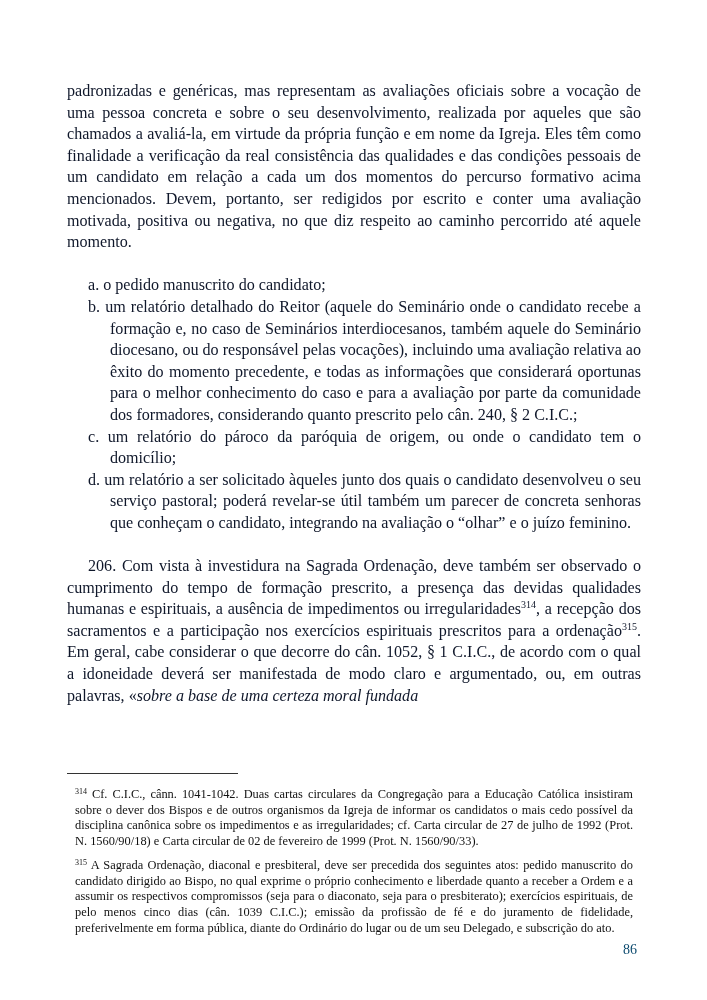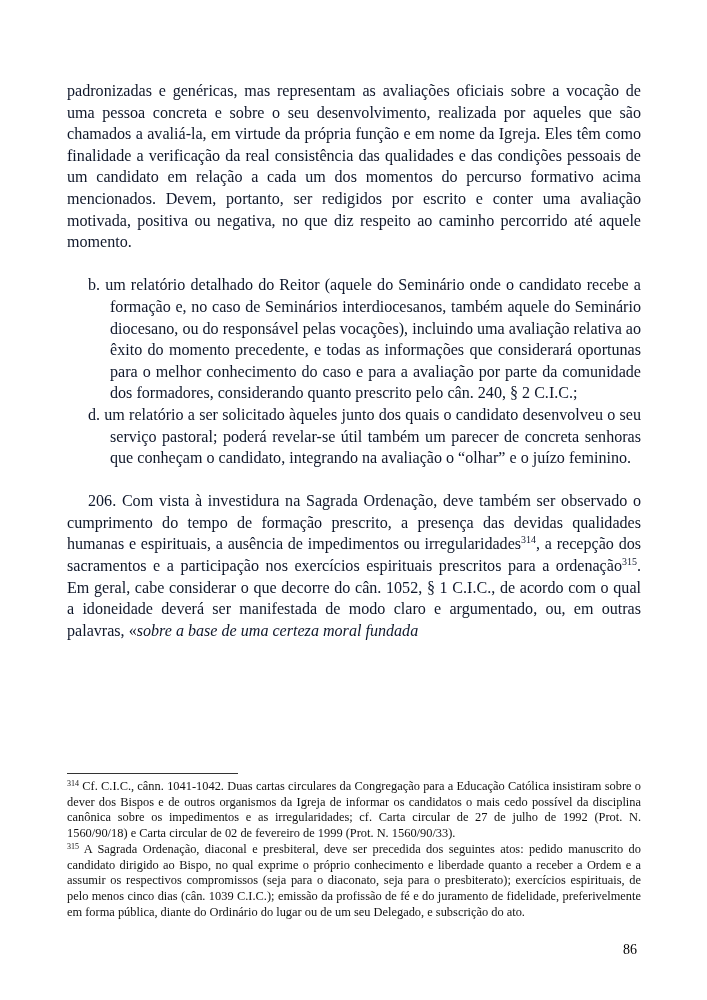--- a/index.html
+++ b/index.html
@@ -14,37 +14,39 @@
   .list { margin: 0 0 21.6px 0; padding: 0; list-style: none; }
   .list li { padding-left: 43px; text-indent: -22px; text-align: justify; }
   .list li .lbl { display: inline-block; text-indent: 0; }
   sup { font-size: 10px; line-height: 0; vertical-align: 6px; }
   .fn-rule { position: absolute; left: 67px; top: 773px; width: 171px; height: 0; border-top: 1px solid #333; }
   .footnotes {
     position: absolute; left: 67px; top: 779px; width: 574px;
     font-family: "Liberation Serif", serif; color: #111;
     font-size: 12.4px; line-height: 15.7px; text-align: justify;
   }
-  .footnotes p { margin: 0; }
+  .footnotes p { margin: 8px; }
   .footnotes sup { font-size: 8px; vertical-align: 4px; }
   .page-number {
     position: absolute; left: 623px; top: 942px;
-    font-family: "Liberation Serif", serif; font-size: 14px; color: #000000;
+    font-family: "Liberation Serif", serif; font-size: 14px; color: #0c4a6e;
   }
   em { }
 </style>
 </head>
 <body>
 
 <div class="page">
   <p class="body-text para">padronizadas e genéricas, mas representam as avaliações oficiais sobre a vocação de uma pessoa concreta e sobre o seu desenvolvimento, realizada por aqueles que são chamados a avaliá-la, em virtude da própria função e em nome da Igreja. Eles têm como finalidade a verificação da real consistência das qualidades e das condições pessoais de um candidato em relação a cada um dos momentos do percurso formativo acima mencionados. Devem, portanto, ser redigidos por escrito e conter uma avaliação motivada, positiva ou negativa, no que diz respeito ao caminho percorrido até aquele momento.</p>
 
 
   <ul class="list body-text">
+    <li><span class="lbl">a.</span> <span>o pedido manuscrito do candidato;</span></li>
     <li><span class="lbl">b.</span> <span>um relatório detalhado do Reitor (aquele do Seminário onde o candidato recebe a formação e, no caso de Seminários interdiocesanos, também aquele do Seminário diocesano, ou do responsável pelas vocações), incluindo uma avaliação relativa ao êxito do momento precedente, e todas as informações que considerará oportunas para o melhor conhecimento do caso e para a avaliação por parte da comunidade dos formadores, considerando quanto prescrito pelo cân. 240, § 2 C.I.C.;</span></li>
+    <li><span class="lbl">c.</span> <span>um relatório do pároco da paróquia de origem, ou onde o candidato tem o domicílio;</span></li>
     <li><span class="lbl">d.</span> <span>um relatório a ser solicitado àqueles junto dos quais o candidato desenvolveu o seu serviço pastoral; poderá revelar-se útil também um parecer de concreta senhoras que conheçam o candidato, integrando na avaliação o “olhar” e o juízo feminino.</span></li>
   </ul>
 
   <p class="body-text indent" style="margin:0;"><span>206. Com vista à investidura na Sagrada Ordenação, deve também ser observado o cumprimento do tempo de formação prescrito, a presença das devidas qualidades humanas e espirituais, a ausência de impedimentos ou irregularidades</span><sup>314</sup><span>, a recepção dos sacramentos e a participação nos exercícios espirituais prescritos para a ordenação</span><sup>315</sup><span>. Em geral, cabe considerar o que decorre do cân. 1052, § 1 C.I.C., de acordo com o qual a idoneidade deverá ser manifestada de modo claro e argumentado, ou, em outras palavras, «</span><em>sobre a base de uma certeza moral fundada</em></p>
 </div>
 
 <div class="fn-rule"></div>
 
 <div class="footnotes">
   <p><sup>314</sup><span> Cf. C.I.C., cânn. 1041-1042. Duas cartas circulares da Congregação para a Educação Católica insistiram sobre o dever dos Bispos e de outros organismos da Igreja de informar os candidatos o mais cedo possível da disciplina canônica sobre os impedimentos e as irregularidades; cf. Carta circular de 27 de julho de 1992 (Prot. N. 1560/90/18) e Carta circular de 02 de fevereiro de 1999 (Prot. N. 1560/90/33).</span></p>

